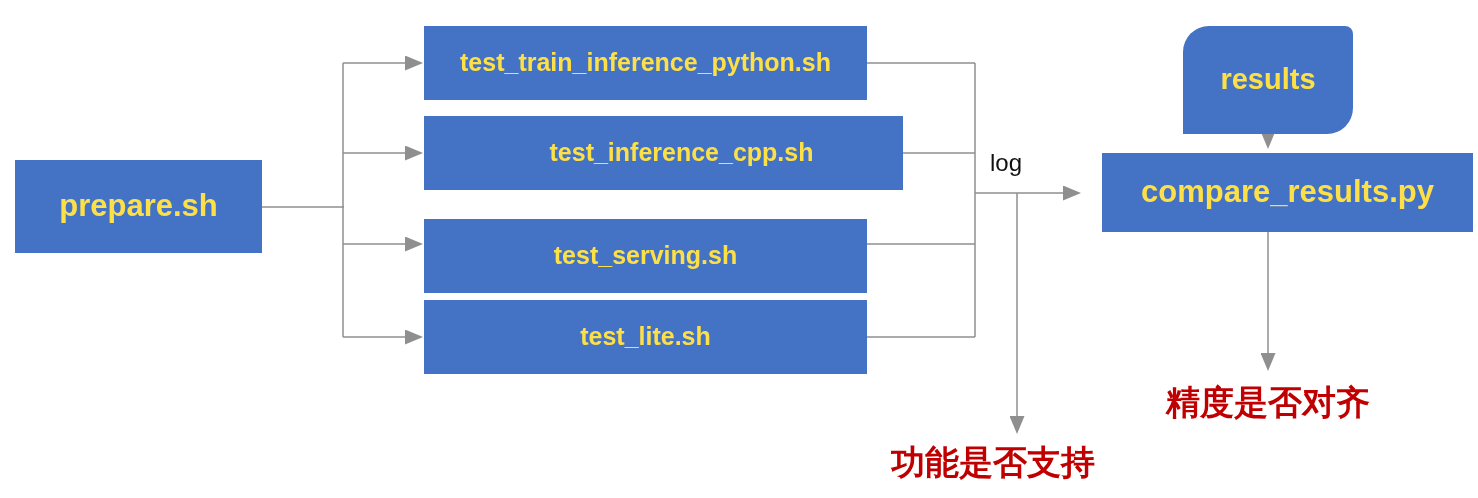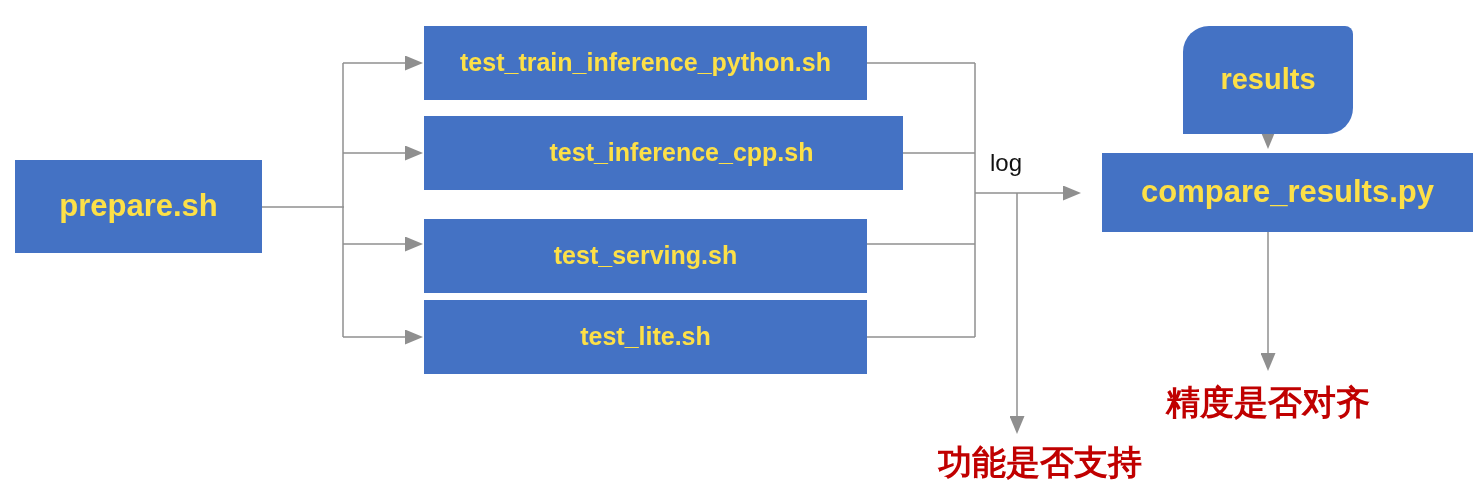--- a/index.html
+++ b/index.html
@@ -63,21 +63,21 @@
     line-height: 1;
   }
   .annotation {
     position: absolute;
     color: #C00000;
     font-size: 34px;
     font-weight: bold;
     line-height: 1;
     white-space: nowrap;
   }
-  .annotation.fn { left: 938px; top: 445px; }
+  .annotation.fn { left: 891px; top: 445px; }
   .annotation.acc { left: 1166px; top: 385px; }
 </style>
 </head>
 <body>
 
 <div class="canvas">
 
   <svg class="wires" width="1478" height="498" viewBox="0 0 1478 498">
     <defs>
       <marker id="arrow" markerWidth="12" markerHeight="10" refX="10" refY="5" orient="auto" markerUnits="strokeWidth">

